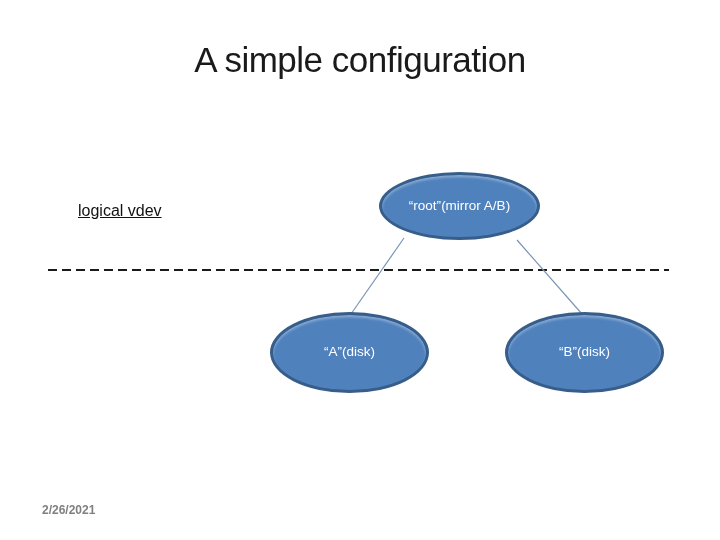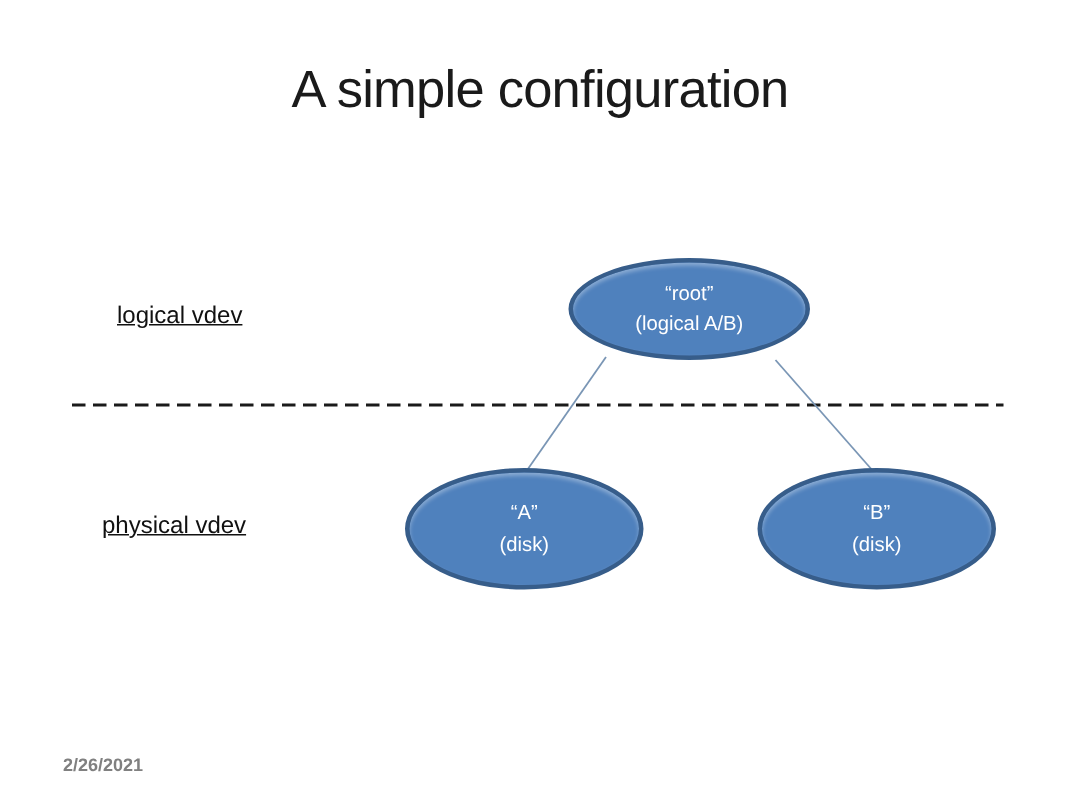--- a/index.html
+++ b/index.html
@@ -55,21 +55,21 @@
 
   .node {
     position: absolute;
     box-sizing: border-box;
     border-radius: 50%;
     background: var(--node-fill, #4f81bd);
     border: 3px solid var(--node-border, #375d8a);
     box-shadow: inset 0 2px 3px rgba(255,255,255,0.35);
     color: #ffffff;
     display: flex;
-    flex-direction: column;
+    flex-direction: row;
     align-items: center;
     justify-content: center;
     text-align: center;
     font-size: 13.5px;
     line-height: 1.5;
   }
   .node-root { left: 379px; top: 172px; width: 161px; height: 68px; }
   .node-a    { left: 270px; top: 312px; width: 159px; height: 81px; }
   .node-b    { left: 505px; top: 312px; width: 159px; height: 81px; }
 
@@ -84,31 +84,30 @@
 </style>
 </head>
 <body>
 
 <div class="slide">
 
   <div class="title">A simple configuration</div>
 
   <div class="label label-logical">logical vdev</div>
 
-  <div class="label label-physical">physical vdev</div>
 
   <svg class="wires" viewBox="0 0 720 540">
     <line class="divider" x1="48" y1="270" x2="669" y2="270"></line>
     <line class="conn" x1="404" y1="238" x2="351" y2="314"></line>
     <line class="conn" x1="517" y1="240" x2="582" y2="314"></line>
   </svg>
 
   <div class="node node-root">
     <div>“root”</div>
-    <div>(logical A/B)</div>
+    <div>(mirror A/B)</div>
   </div>
 
   <div class="node node-a">
     <div>“A”</div>
     <div>(disk)</div>
   </div>
 
   <div class="node node-b">
     <div>“B”</div>
     <div>(disk)</div>

